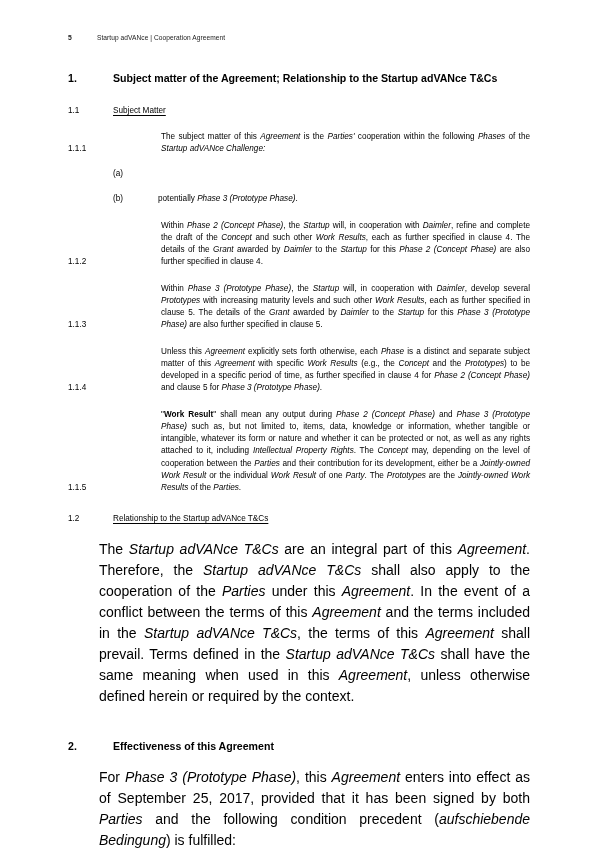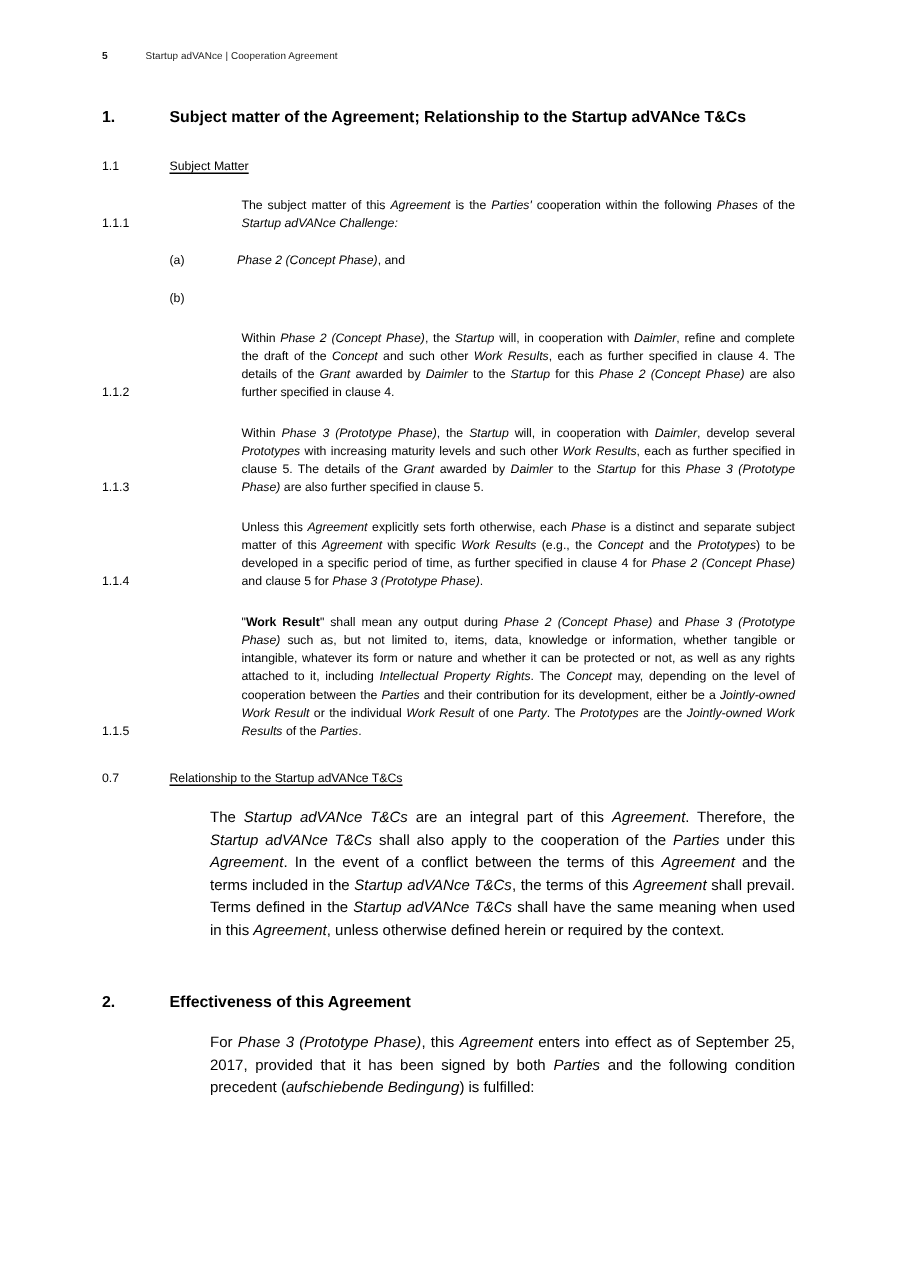--- a/index.html
+++ b/index.html
@@ -123,24 +123,24 @@
   .subitem .num {
     flex: 0 0 45px;
     width: 45px;
   }
   .subitem .txt {
     flex: 1 1 auto;
   }
 
   
   .para-indent {
-    font-size: 10px;
+    font-size: 14px;
     line-height: 1.495;
     margin-top: 14px;
-    margin-left: 72px;
+    margin-left: 31px;
     text-align: justify;
     text-justify: inter-word;
   }
 
   i, .it { font-style: italic; }
   b, .bd { font-weight: bold; }
 </style>
 </head>
 <body>
 
@@ -163,25 +163,25 @@
       <span class="txt">Subject Matter</span>
     </div>
 
     <div class="clause">
       <span class="num">1.1.1</span>
       <span class="txt">The subject matter of this <i>Agreement</i> is the <i>Parties'</i> cooperation within the following <i>Phases</i> of the <i>Startup adVANce Challenge:</i></span>
     </div>
 
     <div class="subitem">
       <span class="num">(a)</span>
-      <span class="txt"><i>Phase 2 (Concept Phase)</i>, and</span>
     </div>
 
     <div class="subitem">
       <span class="num">(b)</span>
+      <span class="txt">potentially <i>Phase 3 (Prototype Phase)</i>.</span>
     </div>
 
     <div class="clause">
       <span class="num">1.1.2</span>
       <span class="txt">Within <i>Phase 2 (Concept Phase)</i>, the <i>Startup</i> will, in cooperation with <i>Daimler</i>, refine and complete the draft of the <i>Concept</i> and such other <i>Work Results</i>, each as further specified in clause 4. The details of the <i>Grant</i> awarded by <i>Daimler</i> to the <i>Startup</i> for this <i>Phase 2 (Concept Phase)</i> are also further specified in clause 4.</span>
     </div>
 
     <div class="clause">
       <span class="num">1.1.3</span>
       <span class="txt">Within <i>Phase 3 (Prototype Phase)</i>, the <i>Startup</i> will, in cooperation with <i>Daimler</i>, develop several <i>Prototypes</i> with increasing maturity levels and such other <i>Work Results</i>, each as further specified in clause 5. The details of the <i>Grant</i> awarded by <i>Daimler</i> to the <i>Startup</i> for this <i>Phase 3 (Prototype Phase)</i> are also further specified in clause 5.</span>
@@ -191,21 +191,21 @@
       <span class="num">1.1.4</span>
       <span class="txt">Unless this <i>Agreement</i> explicitly sets forth otherwise, each <i>Phase</i> is a distinct and separate subject matter of this <i>Agreement</i> with specific <i>Work Results</i> (e.g., the <i>Concept</i> and the <i>Prototypes</i>) to be developed in a specific period of time, as further specified in clause 4 for <i>Phase 2 (Concept Phase)</i> and clause 5 for <i>Phase 3 (Prototype Phase)</i>.</span>
     </div>
 
     <div class="clause">
       <span class="num">1.1.5</span>
       <span class="txt">"<b>Work Result</b>" shall mean any output during <i>Phase 2 (Concept Phase)</i> and <i>Phase 3 (Prototype Phase)</i> such as, but not limited to, items, data, knowledge or information, whether tangible or intangible, whatever its form or nature and whether it can be protected or not, as well as any rights attached to it, including <i>Intellectual Property Rights</i>. The <i>Concept</i> may, depending on the level of cooperation between the <i>Parties</i> and their contribution for its development, either be a <i>Jointly-owned Work Result</i> or the individual <i>Work Result</i> of one <i>Party</i>. The <i>Prototypes</i> are the <i>Jointly-owned Work Results</i> of the <i>Parties</i>.</span>
     </div>
 
     <div class="h2-block m-h2">
-      <span class="num">0.7</span>
+      <span class="num">1.2</span>
       <span class="txt">Relationship to the Startup adVANce T&amp;Cs</span>
     </div>
 
     <div class="para-indent">The <i>Startup adVANce T&amp;Cs</i> are an integral part of this <i>Agreement</i>. Therefore, the <i>Startup adVANce T&amp;Cs</i> shall also apply to the cooperation of the <i>Parties</i> under this <i>Agreement</i>. In the event of a conflict between the terms of this <i>Agreement</i> and the terms included in the <i>Startup adVANce T&amp;Cs</i>, the terms of this <i>Agreement</i> shall prevail. Terms defined in the <i>Startup adVANce T&amp;Cs</i> shall have the same meaning when used in this <i>Agreement</i>, unless otherwise defined herein or required by the context.</div>
 
     <div class="h1-block sec2">
       <span class="num">2.</span>
       <span class="txt">Effectiveness of this Agreement</span>
     </div>
 

